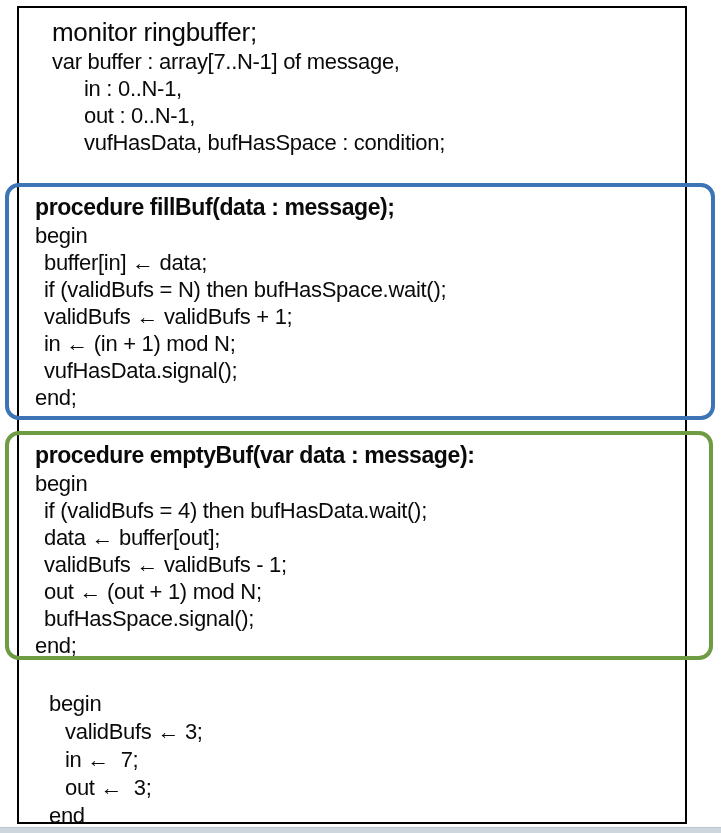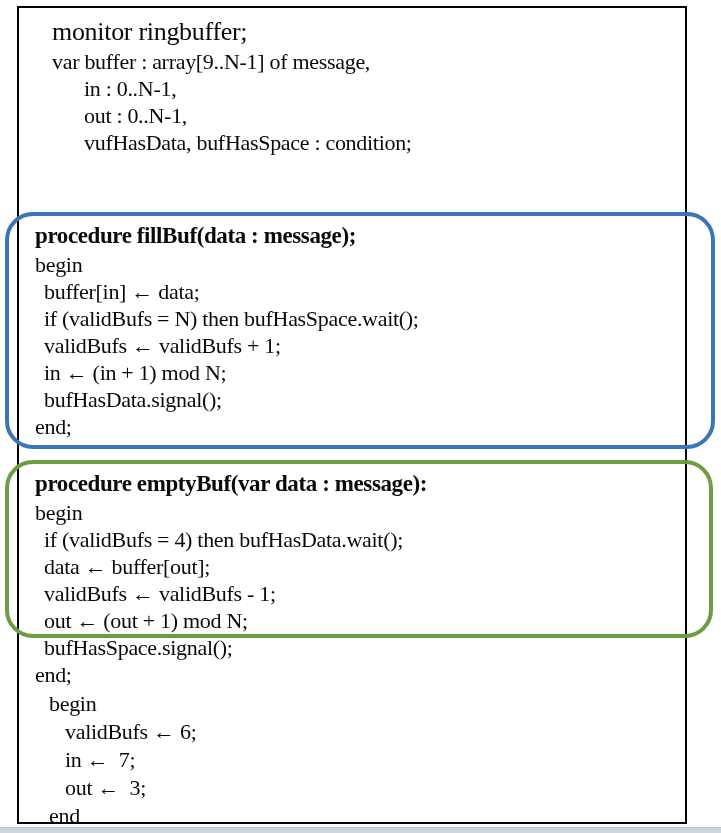--- a/index.html
+++ b/index.html
@@ -1,20 +1,20 @@
 <!DOCTYPE html>
 <html><head>
 <meta charset="utf-8">
 <style>
   html,body{margin:0;padding:0;background:#ffffff;}
   .page{
     position:relative;
     width:721px;height:833px;
     background:#ffffff;
-    font-family:Liberation Serif, serif;
+    font-family:Liberation Sans, sans-serif;
     color:#0a0a0a;
     overflow:hidden;
   }
   .code-box{
     position:absolute;
     left:17px;top:6px;
     width:666px;height:814px;
     border:2px solid #000000;
     background:#ffffff;
     box-sizing:content-box;
@@ -27,34 +27,33 @@
   }
   .hdr{
     position:absolute;left:33px;top:8px;right:0;
   }
   .hdr .lg{font-size:26px;line-height:32px;}
   .ind{padding-left:32px;}
   .ind8{padding-left:9px;}
   .bold{font-weight:bold;font-size:23px;line-height:30px;letter-spacing:-0.4px;}
   .callout{
     position:absolute;
-    border-radius:28px;
+    border-radius:14px;
     background:transparent;
     box-sizing:border-box;
     z-index:3;
-    margin-top:29px;
   }
   .callout-blue{
     left:5px;top:183px;
     width:710px;height:237px;
     border:4px solid #3C74B6;
   }
   .callout-green{
     left:5px;top:431px;
-    width:708px;height:178px;
+    width:708px;height:229px;
     border:4px solid #6E9C43;
   }
   .callout .body{
     position:absolute;left:26px;top:5px;right:8px;
   }
   .init-block{
     position:absolute;left:30px;top:682px;
   }
   .init-block .line{line-height:28px;}
   .ind16{padding-left:16px;}
@@ -68,45 +67,45 @@
 </style>
 </head>
 <body>
 
 <div class="page">
 
   <div class="code-box">
 
     <div class="hdr">
       <div class="line lg">monitor ringbuffer;</div>
-      <div class="line">var buffer : array[9..N-1] of message,</div>
+      <div class="line">var buffer : array[7..N-1] of message,</div>
       <div class="line ind">in : 0..N-1,</div>
       <div class="line ind">out : 0..N-1,</div>
       <div class="line ind">vufHasData, bufHasSpace : condition;</div>
     </div>
 
     <div class="init-block">
       <div class="line">begin</div>
-      <div class="line ind16">validBufs ← 6;</div>
+      <div class="line ind16">validBufs ← 3;</div>
       <div class="line ind16">in ←  7;</div>
       <div class="line ind16">out ←  3;</div>
       <div class="line">end</div>
     </div>
 
   </div>
 
   <div class="callout callout-blue">
     <div class="body">
       <div class="line bold">procedure fillBuf(data : message);</div>
       <div class="line">begin</div>
       <div class="line ind8">buffer[in] ← data;</div>
       <div class="line ind8">if (validBufs = N) then bufHasSpace.wait();</div>
       <div class="line ind8">validBufs ← validBufs + 1;</div>
       <div class="line ind8">in ← (in + 1) mod N;</div>
-      <div class="line ind8">bufHasData.signal();</div>
+      <div class="line ind8">vufHasData.signal();</div>
       <div class="line">end;</div>
     </div>
   </div>
 
   <div class="callout callout-green">
     <div class="body">
       <div class="line bold">procedure emptyBuf(var data : message):</div>
       <div class="line">begin</div>
       <div class="line ind8">if (validBufs = 4) then bufHasData.wait();</div>
       <div class="line ind8">data ← buffer[out];</div>

